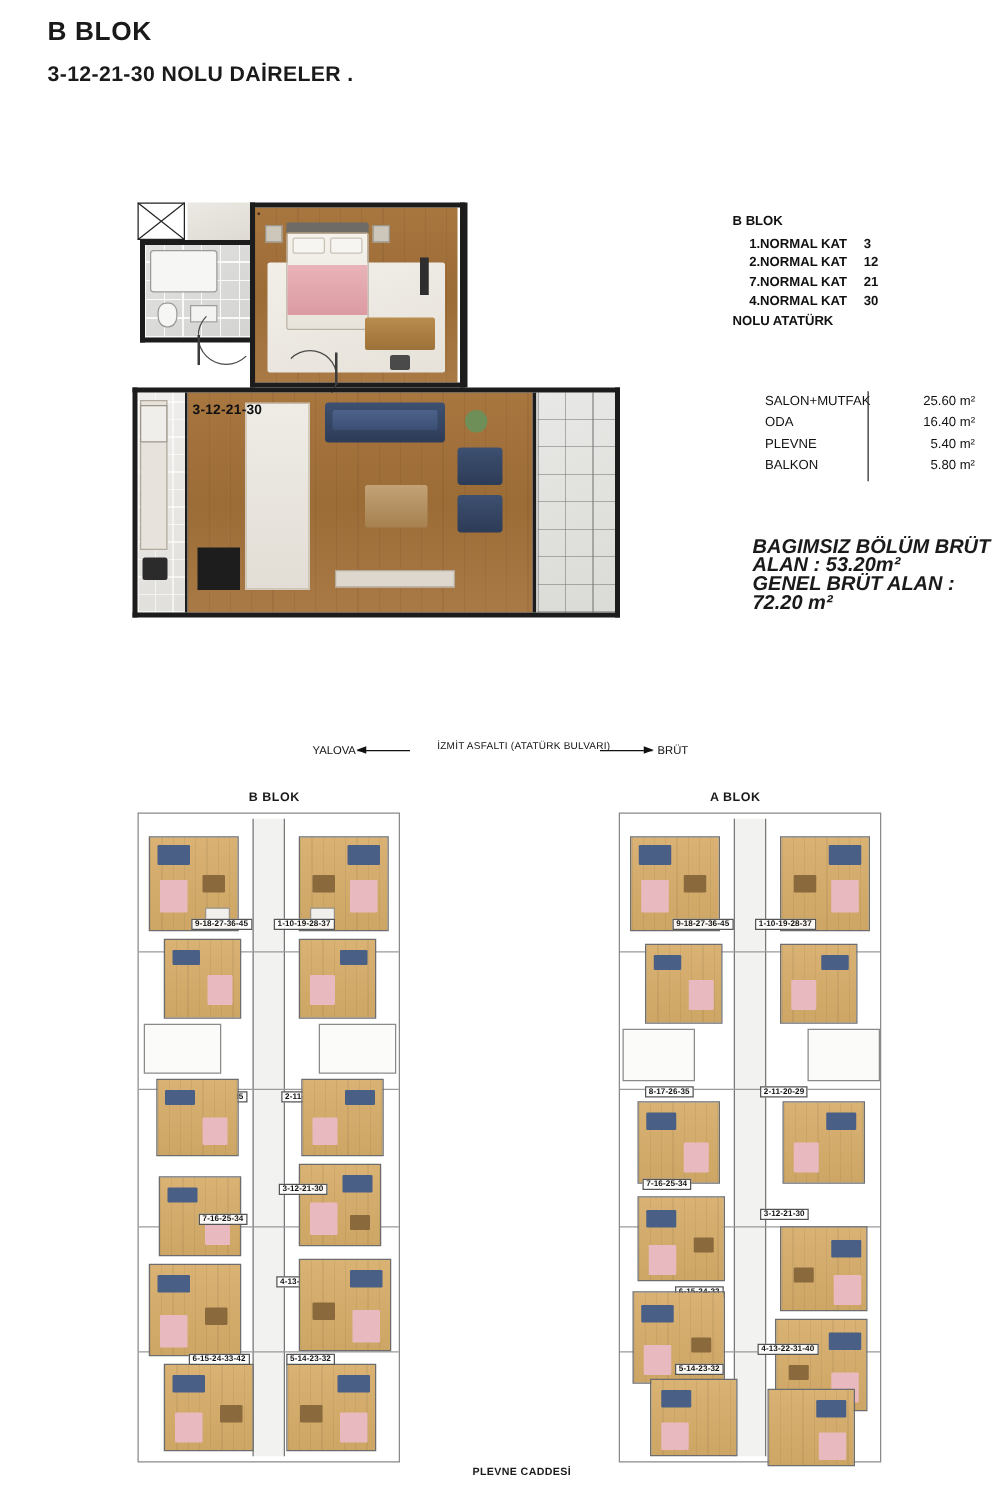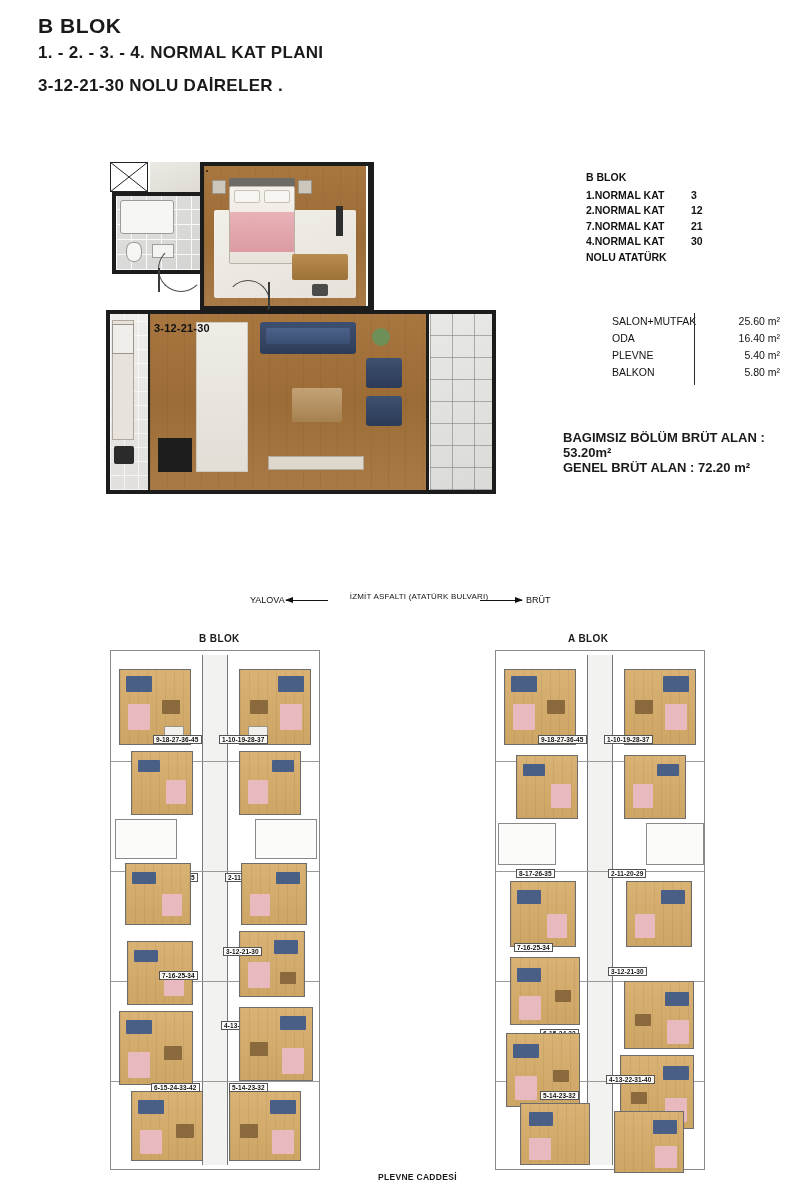--- a/index.html
+++ b/index.html
@@ -144,35 +144,35 @@
     color: #111; background: rgba(255,255,255,0.0);
   }
 
   
   .info {
     position: absolute; left: 586px; top: 170px; width: 215px;
     font-size: 10.5px; line-height: 15.5px; color: #111;
   }
   .info-title { font-weight: bold; font-size: 10.5px; margin-bottom: 2px; }
   .info-row { display: flex; font-weight: bold; }
-  .info-row .k { width: 105px; }
+  .info-row .k { width: 105px; text-align: center; }
   .areas {
     position: absolute; left: 612px; top: 313px; width: 205px;
     font-size: 10.5px; line-height: 17px; color: #111;
   }
   .area-row { display: flex; }
   .area-row .k { width: 108px; }
   .area-row .v { width: 60px; text-align: right; }
   .area-sep {
     position: absolute; left: 694px; top: 313px;
     width: 1px; height: 72px; background: #2a2a2a;
   }
   .totals {
-    position: absolute; left: 563px; top: 430px;
-    font-size: 13px; font-weight: bold; line-height: 15px;
+    position: absolute; left: 602px; top: 430px;
+    font-size: 16px; font-weight: bold; line-height: 15px; font-style: italic;
   }
 
   
   .street-strip {
     position: absolute; left: 250px; top: 592px; width: 320px;
     font-size: 9.5px; color: #111;
   }
   .street-strip .yalova { position: absolute; left: 0; top: 3px; font-size: 9px; }
   .street-strip .izmit  { position: absolute; left: 276px; top: 3px; font-size: 9px; }
   .street-strip .mid {
@@ -252,21 +252,20 @@
     position: absolute; left: 0; right: 0; height: 1px; background: #9a9a9a;
   }
 </style>
 </head>
 <body>
 
 <div id="page">
 
   <div class="header">
     <div class="h-line1">B BLOK</div>
-    <div class="h-line2">1. - 2. - 3. - 4. NORMAL  KAT  PLANI</div>
     <div class="h-line3">3-12-21-30 NOLU DAİRELER .</div>
   </div>
 
   <div class="plan-wrap">
 
     <div class="room floor-wood" style="left:108px; top:16px; width:162px; height:140px;"></div>
     <div class="rug" style="left:118px; top:60px; width:142px; height:88px;"></div>
 
     <div class="furn headboard" style="left:133px; top:28px; width:66px; height:8px;"></div>
     <div class="furn bed-frame" style="left:133px; top:36px; width:66px; height:78px;"></div>

